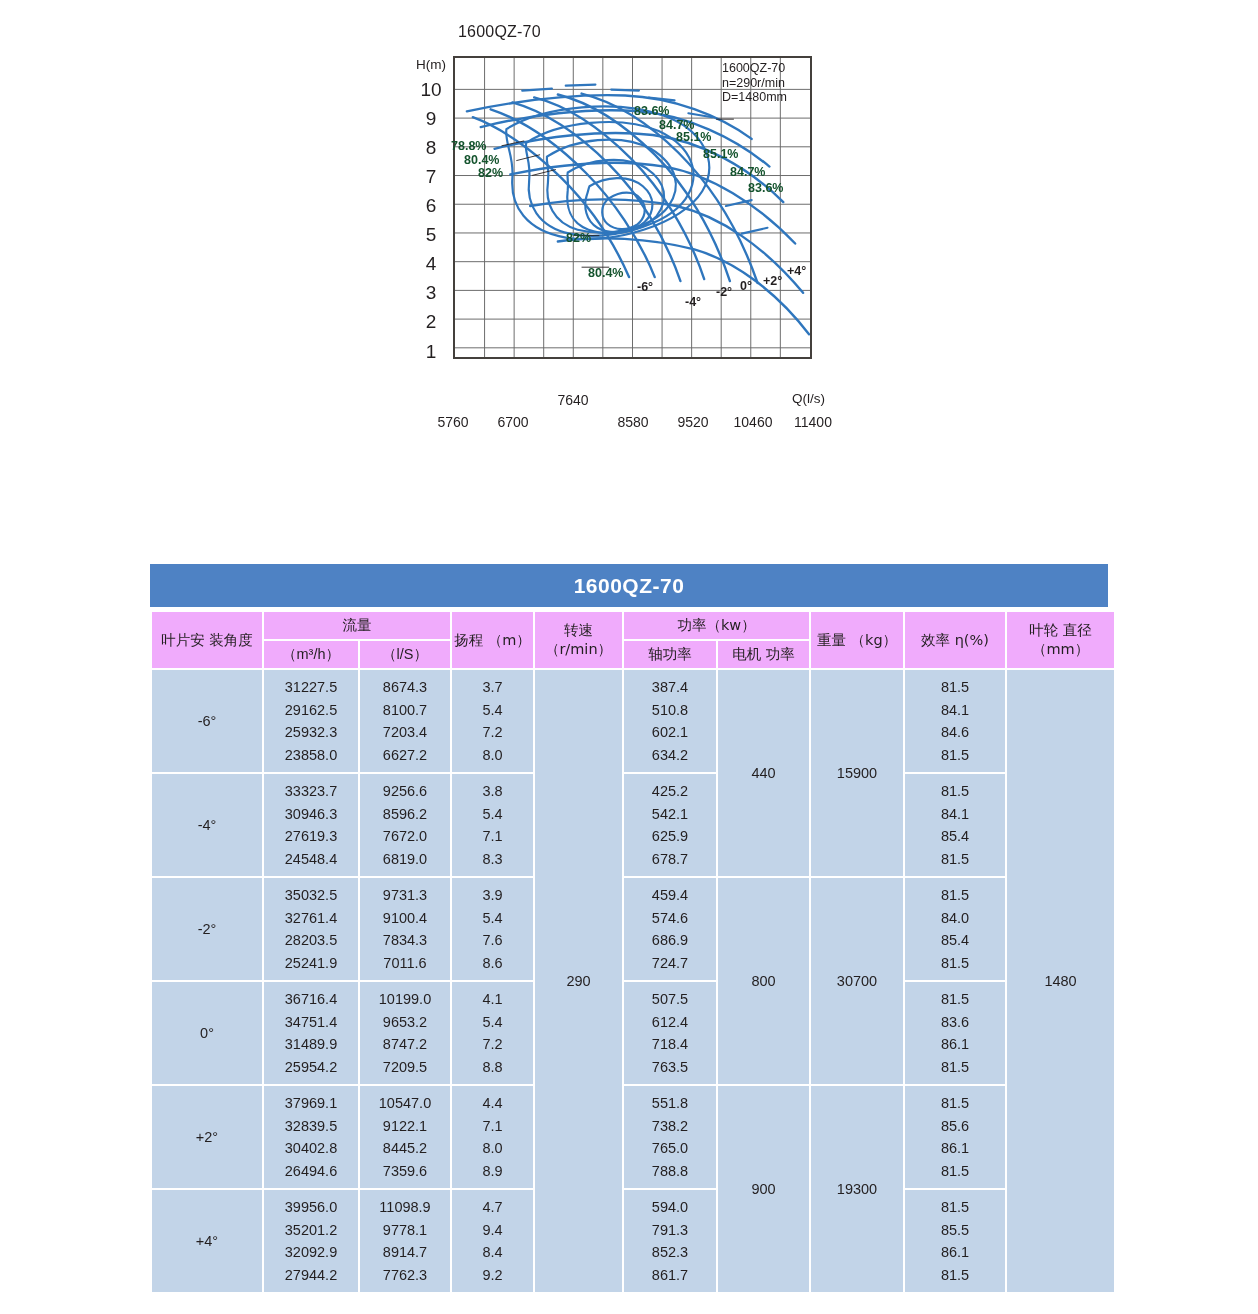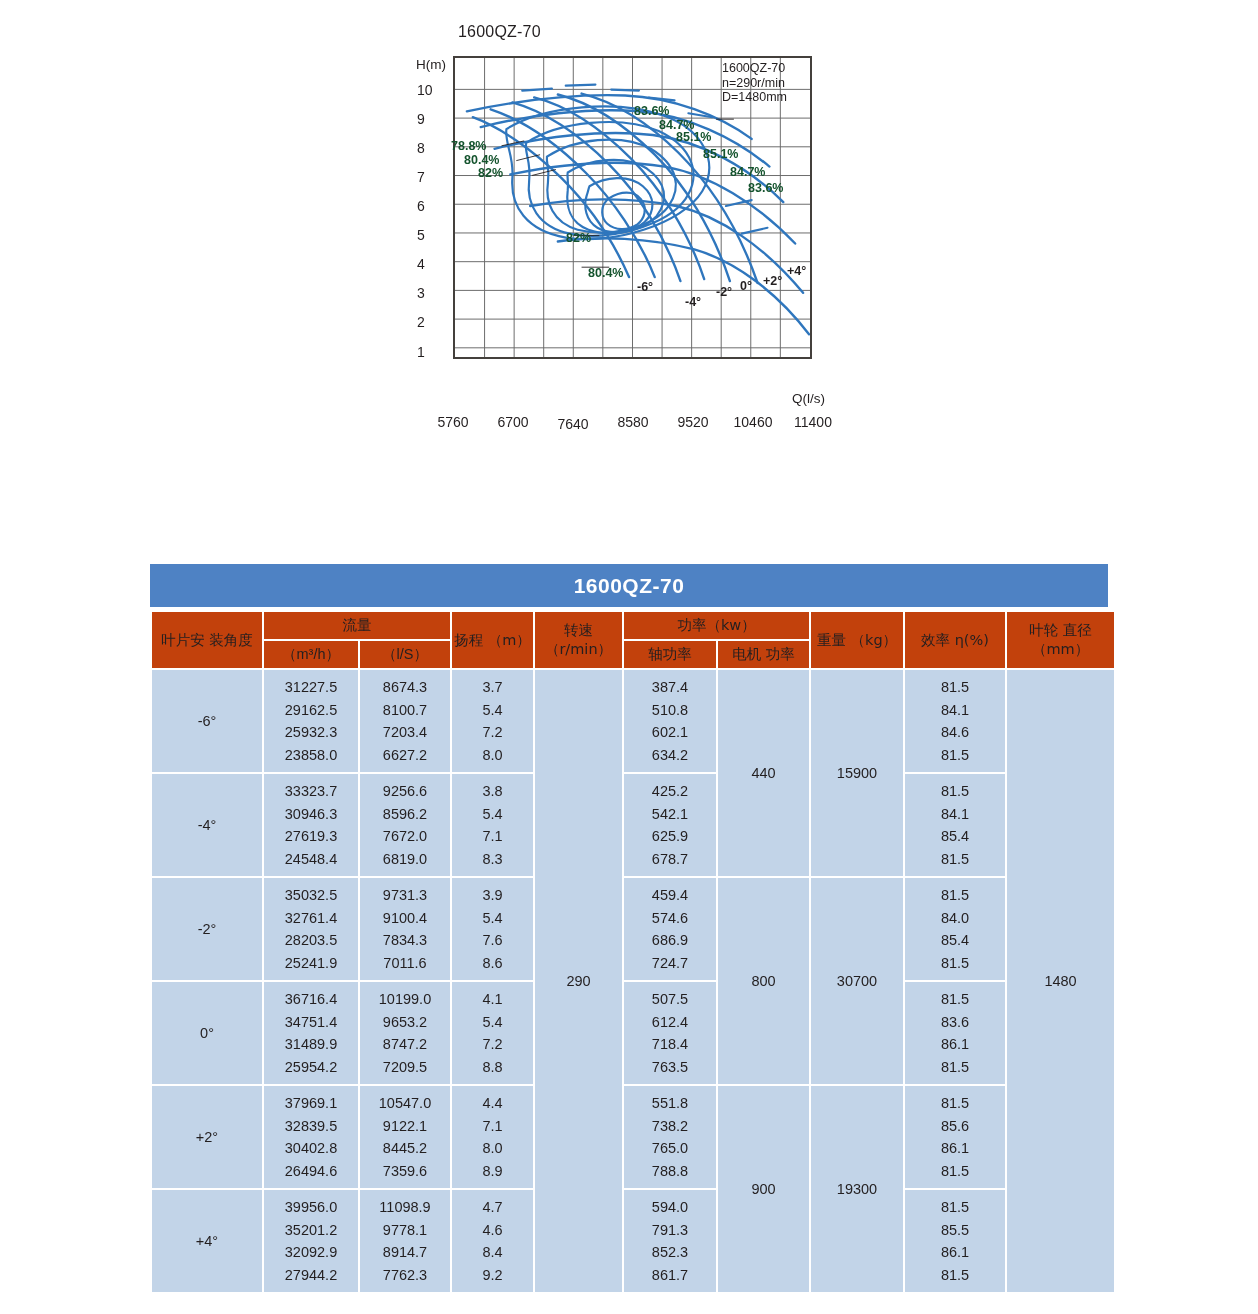--- a/index.html
+++ b/index.html
@@ -61,22 +61,22 @@
     position: absolute;
     left: 0;
     top: 0;
     width: 100%;
     height: 100%;
     display: block;
   }
   .ytick {
     position: absolute;
     width: 28px;
-    text-align: left;
-    font-size: 14px;
+    text-align: center;
+    font-size: 19px;
     line-height: 14px;
     color: #231f20;
   }
   .xtick {
     position: absolute;
     width: 60px;
     text-align: center;
     font-size: 14px;
     line-height: 14px;
     color: #231f20;
@@ -128,21 +128,21 @@
     letter-spacing: 0.5px;
   }
   table.spec {
     border-collapse: separate;
     border-spacing: 2px;
     width: 958px;
     margin-top: 3px;
     table-layout: fixed;
   }
   table.spec th {
-    background: #c2410c;
+    background: #f0abfc;
     color: #231f20;
     font-weight: normal;
     font-size: 14.5px;
     line-height: 19px;
     padding: 4px 2px;
     text-align: center;
     vertical-align: middle;
   }
   table.spec td {
     background: #c2d4e8;
@@ -174,21 +174,21 @@
   <div class="ytick" style="left:417px; top:170px;">7</div>
   <div class="ytick" style="left:417px; top:199px;">6</div>
   <div class="ytick" style="left:417px; top:228px;">5</div>
   <div class="ytick" style="left:417px; top:257px;">4</div>
   <div class="ytick" style="left:417px; top:286px;">3</div>
   <div class="ytick" style="left:417px; top:315px;">2</div>
   <div class="ytick" style="left:417px; top:345px;">1</div>
 
   <div class="xtick" style="left:423px; top:371px;">5760</div>
   <div class="xtick" style="left:483px; top:371px;">6700</div>
-  <div class="xtick" style="left:543px; top:373px;">7640</div>
+  <div class="xtick" style="left:543px; top:349px;">7640</div>
   <div class="xtick" style="left:603px; top:371px;">8580</div>
   <div class="xtick" style="left:663px; top:371px;text-align:center;">9520</div>
   <div class="xtick" style="left:723px; top:371px;">10460</div>
   <div class="xtick" style="left:783px; top:371px;">11400</div>
 
   <div id="plot-area">
     <svg id="plot-svg" viewBox="0 0 359 303" preserveAspectRatio="none">
 
       <g stroke="#6b6b6b" stroke-width="1">
         <line x1="29.9" y1="0" x2="29.9" y2="303"></line>
@@ -462,21 +462,21 @@
         <td>+4°</td>
         <td class="numstack">39956.0
 35201.2
 32092.9
 27944.2</td>
         <td class="numstack">11098.9
 9778.1
 8914.7
 7762.3</td>
         <td class="numstack">4.7
-4.6
+9.4
 8.4
 9.2</td>
         <td class="numstack">594.0
 791.3
 852.3
 861.7</td>
         <td class="numstack">81.5
 85.5
 86.1
 81.5</td>

